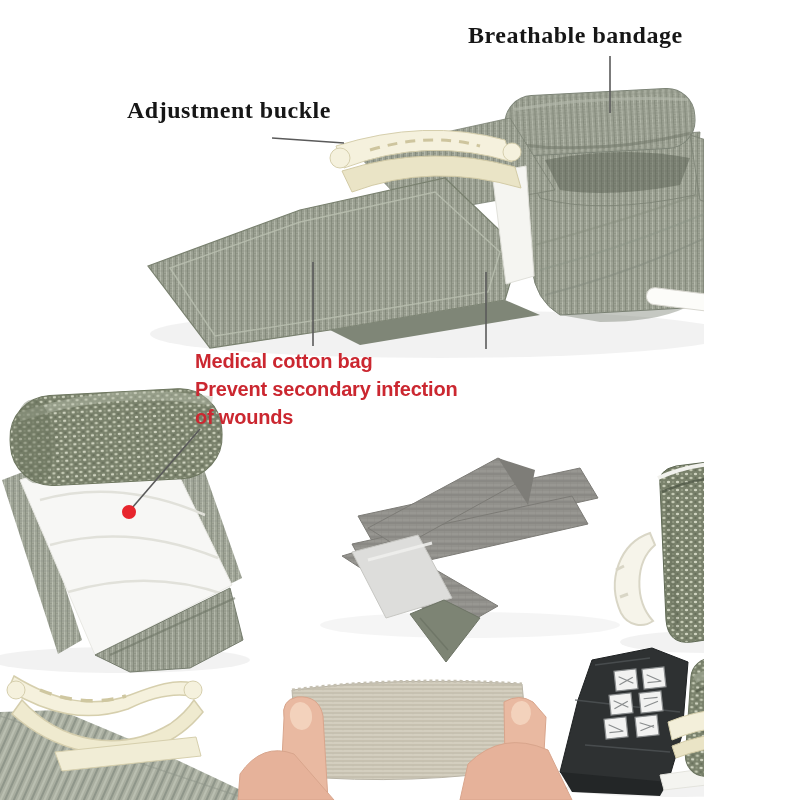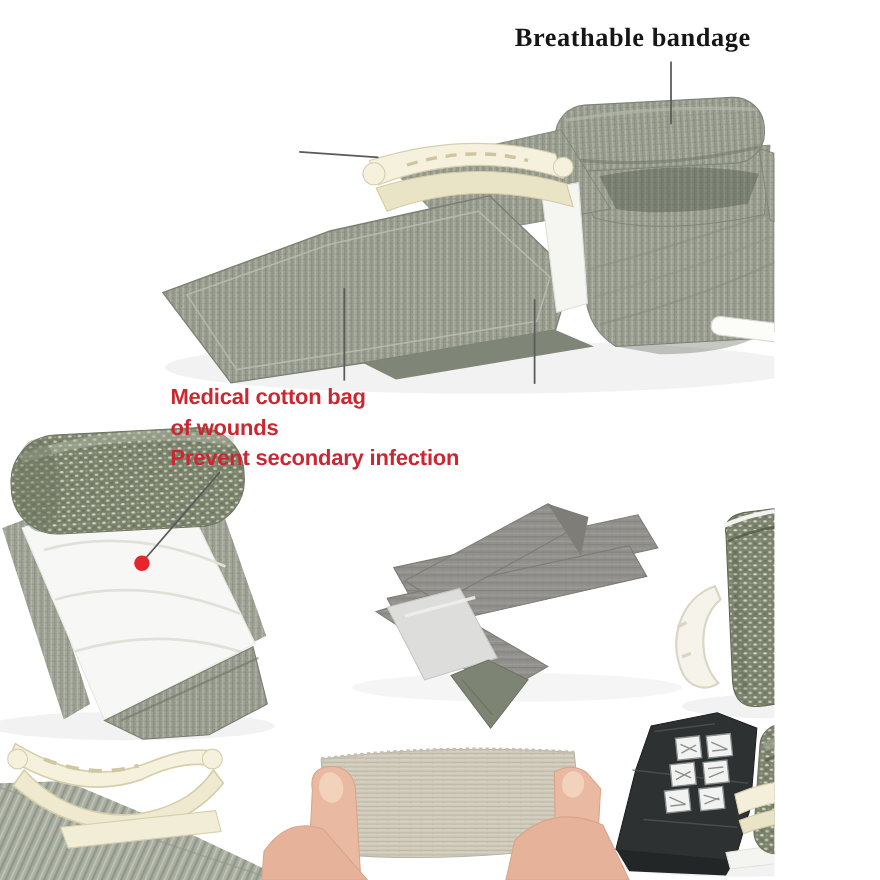--- a/index.html
+++ b/index.html
@@ -11,20 +11,21 @@
   .label-serif{
     position:absolute;white-space:nowrap;
     font-family:"Liberation Serif","DejaVu Serif",serif;
     font-weight:700;font-size:24px;letter-spacing:.5px;color:#161616;
   }
   .label-red{
     position:absolute;
     font-family:"Liberation Sans","DejaVu Sans",sans-serif;
     font-weight:700;font-size:20px;line-height:28px;letter-spacing:-.2px;color:#cb2730;
     white-space:nowrap;
+    margin-left:40px;
   }
 </style>
 </head>
 <body>
 
 <div class="canvas">
 
   <svg class="art" width="800" height="800" viewBox="0 0 800 800">
     <defs>
       <pattern id="knit" width="6" height="5" patternUnits="userSpaceOnUse">
@@ -225,21 +226,22 @@
       <line x1="272" y1="138" x2="344" y2="143"></line>
       <line x1="313" y1="262" x2="313" y2="346"></line>
       <line x1="200" y1="429" x2="132" y2="508"></line>
       <line x1="486" y1="272" x2="486" y2="349"></line>
     </g>
     <circle cx="129" cy="512" r="7" fill="#e7252c"></circle>
   </svg>
 
   <div class="label-serif" style="left:468px;top:22px;">Breathable bandage</div>
 
+  <div class="label-serif" style="left:127px;top:97px;">Adjustment buckle</div>
 
   <div class="label-red" style="left:155px;top:347px;">
     <div>Medical cotton bag</div>
+    <div>Prevent secondary infection</div>
     <div>of wounds</div>
-    <div>Prevent secondary infection</div>
   </div>
 
 
 </div>
 
 </body></html>

